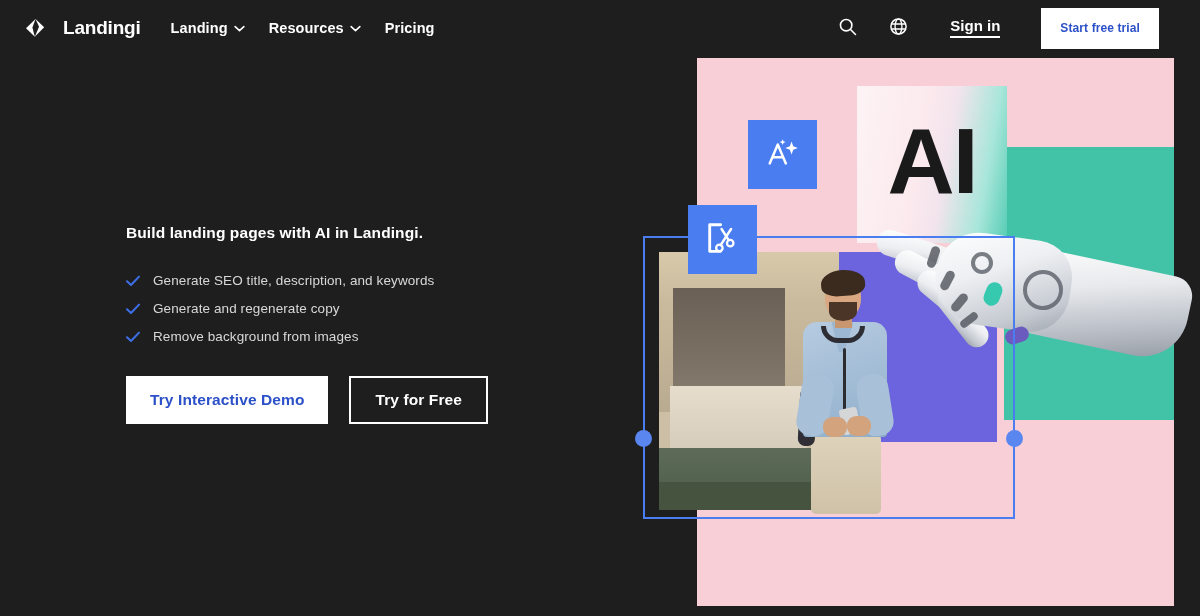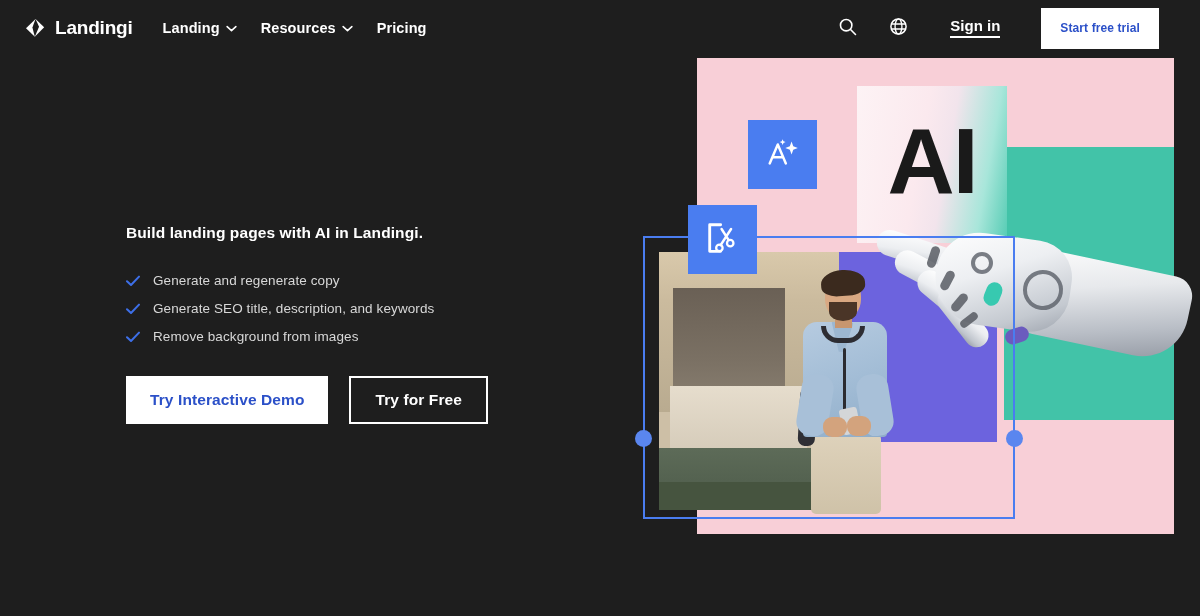--- a/index.html
+++ b/index.html
@@ -11,21 +11,21 @@
   }
   .page { position:relative; width:1200px; height:616px; background:#1e1e1e; }
 
   
   .navbar {
     position:absolute; top:0; left:0; width:1200px; height:56px;
     background:#1e1e1e; z-index:50;
     display:flex; align-items:center;
   }
   .nav-left { display:flex; align-items:center; padding-left:24px; }
-  .logo { display:flex; align-items:center; gap:9px; cursor:pointer; }
+  .logo { display:flex; align-items:center; gap:17px; cursor:pointer; }
   .logo-mark { width:22px; height:22px; display:block; }
   .logo-text {
     color:#ffffff; font-size:19px; font-weight:bold; letter-spacing:-0.2px;
   }
   .nav-links { display:flex; align-items:center; margin-left:30px; gap:24px; }
   .nav-link {
     color:#ffffff; font-size:14.5px; font-weight:bold;
     display:flex; align-items:center; gap:6px; cursor:pointer;
     letter-spacing:0.1px;
   }
@@ -70,21 +70,21 @@
     height:48px; display:flex; align-items:center; justify-content:center;
     padding:0 24px; cursor:pointer; letter-spacing:0.1px;
   }
   .btn-secondary {
     background:#1e1e1e; color:#ffffff; font-size:15.5px; font-weight:bold;
     height:48px; display:flex; align-items:center; justify-content:center;
     padding:0 24px; cursor:pointer; border:2px solid #ffffff; letter-spacing:0.1px;
   }
 
   
-  .collage { position:absolute; left:697px; top:58px; width:477px; height:476px; }
+  .collage { position:absolute; left:697px; top:58px; width:477px; height:548px; }
   .pink-bg { position:absolute; inset:0; background:#f8cfd7; }
   .teal-block {
     position:absolute; left:307px; top:89px; width:170px; height:273px;
     background:#42c3a8;
   }
   .ai-card {
     position:absolute; left:160px; top:28px; width:150px; height:157px;
     background:linear-gradient(100deg,#fdf3f5 0%,#fbe9ee 42%,#f2e4ec 58%,#a8e6da 82%,#55ccb4 100%);
     display:flex; align-items:center; justify-content:center;
   }
@@ -346,30 +346,30 @@
     <div class="subhead">Build landing pages with AI in Landingi.</div>
 
     <div class="features">
 
       <div class="feature">
         <span>
           <svg class="check" viewBox="0 0 14 12" fill="none">
             <path d="M1 6.2 L5 10 L13 1.6" stroke="#3d6fe8" stroke-width="2" stroke-linecap="round" stroke-linejoin="round"></path>
           </svg>
         </span>
-        <span class="feature-label">Generate and regenerate copy</span>
+        <span class="feature-label">Generate SEO title, description, and keywords</span>
       </div>
 
       <div class="feature">
         <span>
           <svg class="check" viewBox="0 0 14 12" fill="none">
             <path d="M1 6.2 L5 10 L13 1.6" stroke="#3d6fe8" stroke-width="2" stroke-linecap="round" stroke-linejoin="round"></path>
           </svg>
         </span>
-        <span class="feature-label">Generate SEO title, description, and keywords</span>
+        <span class="feature-label">Generate and regenerate copy</span>
       </div>
 
       <div class="feature">
         <span>
           <svg class="check" viewBox="0 0 14 12" fill="none">
             <path d="M1 6.2 L5 10 L13 1.6" stroke="#3d6fe8" stroke-width="2" stroke-linecap="round" stroke-linejoin="round"></path>
           </svg>
         </span>
         <span class="feature-label">Remove background from images</span>
       </div>

